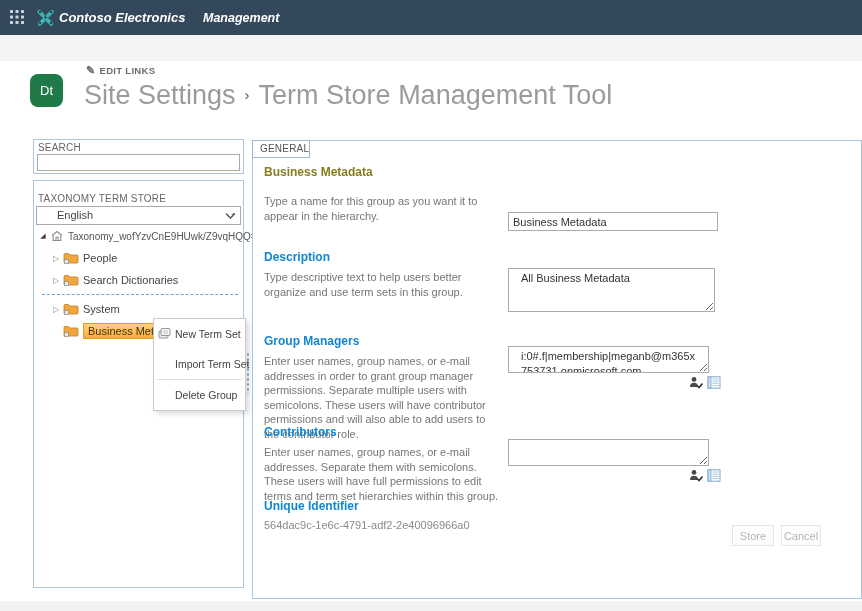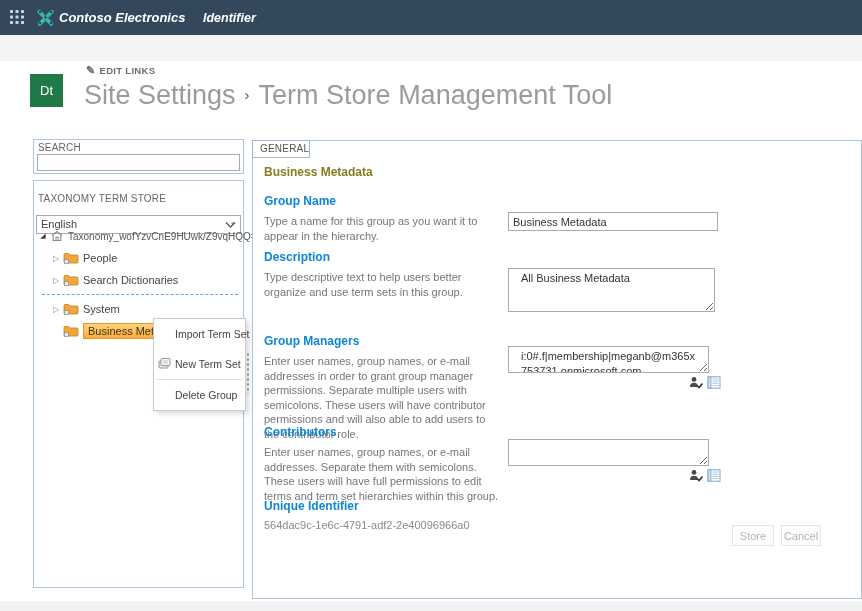--- a/index.html
+++ b/index.html
@@ -11,36 +11,36 @@
   .suite-bar { position:absolute; left:0; top:0; width:862px; height:35px; background:#34485C;font-style:italic; }
   .waffle { position:absolute; left:10px; top:10px; width:14px; height:14px; cursor:pointer; }
   .suite-logo { position:absolute; left:36px; top:8px; width:19px; height:19px; }
   .suite-brand { position:absolute; left:59px; top:10px; color:#fff; font-size:13px; font-weight:bold; }
   .suite-product { position:absolute; left:203px; top:11px; color:#fff; font-size:12.5px; font-weight:bold; }
 
   .ribbon-strip { position:absolute; left:0; top:35px; width:862px; height:26px; background:#F3F3F3; }
 
   
   .site-tile { position:absolute; left:30px; top:74px; width:33px; height:33px; background:#1F7A47;
-               color:#fff; font-size:13px; display:flex; align-items:center; justify-content:center; cursor:pointer; }
+               color:#fff; font-size:13px; display:flex; align-items:center; justify-content:center; cursor:pointer;border-radius:8px; }
   .edit-links { position:absolute; left:86px; top:64px; font-size:9.5px; color:#6d6d6d; letter-spacing:.3px; cursor:pointer;font-weight:bold; }
   .edit-links .pencil { font-size:11px; color:#6d6d6d; margin-right:4px; }
   .title-row { position:absolute; left:84px; top:80px; font-size:27px; font-weight:300; color:#9B9B9B; white-space:nowrap; }
   .title-row .crumb-sep { font-size:15px; color:#555; margin:0 9px; vertical-align:4px; }
 
   
   .box { position:absolute; border:1px solid #AAC6E0; background:#fff; }
   .search-box { left:33px; top:139px; width:211px; height:35px; }
   .mini-label { position:absolute; left:4px; top:2px; font-size:10px; color:#666; letter-spacing:.2px; }
   .search-input { position:absolute; left:3px; top:14px; width:203px; height:17px; border:1px solid #ABABAB; font-size:11px; padding:0 3px; font-family:"Liberation Sans",sans-serif; }
 
   .tax-box { left:33px; top:180px; width:211px; height:408px; }
   .tax-label { position:absolute; left:4px; top:12px; font-size:10px; color:#666; letter-spacing:.2px; }
-  .lang-select { position:absolute; left:2px; top:34px; width:205px; height:19px; border:1px solid #ABABAB;
-                 font-size:11px; color:#444; line-height:17px; padding-left:4px; background:#fff; cursor:pointer; }
+  .lang-select { position:absolute; left:2px; top:25px; width:205px; height:19px; border:1px solid #ABABAB;
+                 font-size:11px; color:#444; line-height:17px; padding-left:20px; background:#fff; cursor:pointer; }
   .lang-select .chev { position:absolute; right:5px; top:3px; color:#555; font-size:11px; }
 
   .tree { position:absolute; left:3px; top:44px; right:2px; font-size:11px; color:#444; }
   .t-row { display:flex; align-items:center; height:22px; cursor:pointer; white-space:nowrap; }
   .t-root { font-size:10px; color:#555; }
   .t-exp { width:12px; text-align:center; font-size:7px; color:#3c3c3c; flex:0 0 12px; }
   .t-col { width:12px; text-align:center; font-size:8px; color:#8a8a8a; flex:0 0 12px; }
   .t-child { padding-left:13px; }
   .t-icon { margin:0 4px 0 1px; flex:0 0 auto; display:inline-flex; }
   .dash-sep { border-top:1px dashed #71A7D4; margin:3px 3px 3px 5px; }
@@ -108,21 +108,21 @@
         <rect x="11" y="8.4" width="10" height="4" rx="2" transform="rotate(45 10 10)"></rect>
       </g>
       <g fill="#27424f">
         <circle cx="4.2" cy="4.2" r="1.3"></circle>
           <circle cx="15.8" cy="4.2" r="1.3"></circle>
         <circle cx="4.2" cy="15.8" r="1.3"></circle>
           <circle cx="15.8" cy="15.8" r="1.3"></circle>
       </g>
     </svg>
     <span class="suite-brand">Contoso Electronics</span>
-    <span class="suite-product">Identifier</span>
+    <span class="suite-product">Management</span>
   </div>
 
   <div class="ribbon-strip"></div>
 
   <div class="site-tile">Dt</div>
   <div class="edit-links">
     <span class="pencil">✎</span><span>EDIT LINKS</span>
   </div>
   <div class="title-row">
     <span>Site Settings</span><span class="crumb-sep">›</span><span>Term Store Management Tool</span>
@@ -200,45 +200,44 @@
             </svg>
         </span>
         <span class="sel-label">Business Metadata</span>
       </div>
     </div>
   </div>
 
   <div class="splitter-dots"></div>
 
   <div class="ctx-menu">
-    <div class="ctx-item">
-      <span>Import Term Set</span>
-    </div>
     <div class="ctx-item">
       <span class="ctx-icon">
         <svg width="13" height="13" viewBox="0 0 13 13">
             <rect x="1" y="4" width="9" height="7" rx="1" fill="#E8E8E8" stroke="#8c8c8c" stroke-width="0.9"></rect>
             <rect x="3" y="1.5" width="9" height="7" rx="1" fill="#F7F7F7" stroke="#8c8c8c" stroke-width="0.9"></rect>
             <path d="M5 4 H10 M5 6 H10" stroke="#b5b5b5" stroke-width="0.8"></path>
           </svg>
       </span>
       <span>New Term Set</span>
     </div>
+    <div class="ctx-item">
+      <span>Import Term Set</span>
+    </div>
     <div class="ctx-sep"></div>
     <div class="ctx-item">
       <span>Delete Group</span>
     </div>
   </div>
 
   <div class="right-panel">
     <div class="gen-tab">GENERAL</div>
     <div class="panel-heading">Business Metadata</div>
 
     <div class="sec" style="top:53px;">
-      <div class="sec-label">Group Name</div>
       <div class="sec-help">Type a name for this group as you want it to appear in the hierarchy.</div>
       <input class="txt-input ctl" style="top: 18px; width: 210px; height: 19px;" value="Business Metadata">
     </div>
 
     <div class="sec" style="top:109px;">
       <div class="sec-label">Description</div>
       <div class="sec-help">Type descriptive text to help users better organize and use term sets in this group.</div>
       <textarea class="txt-input ctl" style="top: 18px; width: 207px; height: 44px;">All Business Metadata</textarea>
     </div>
 

